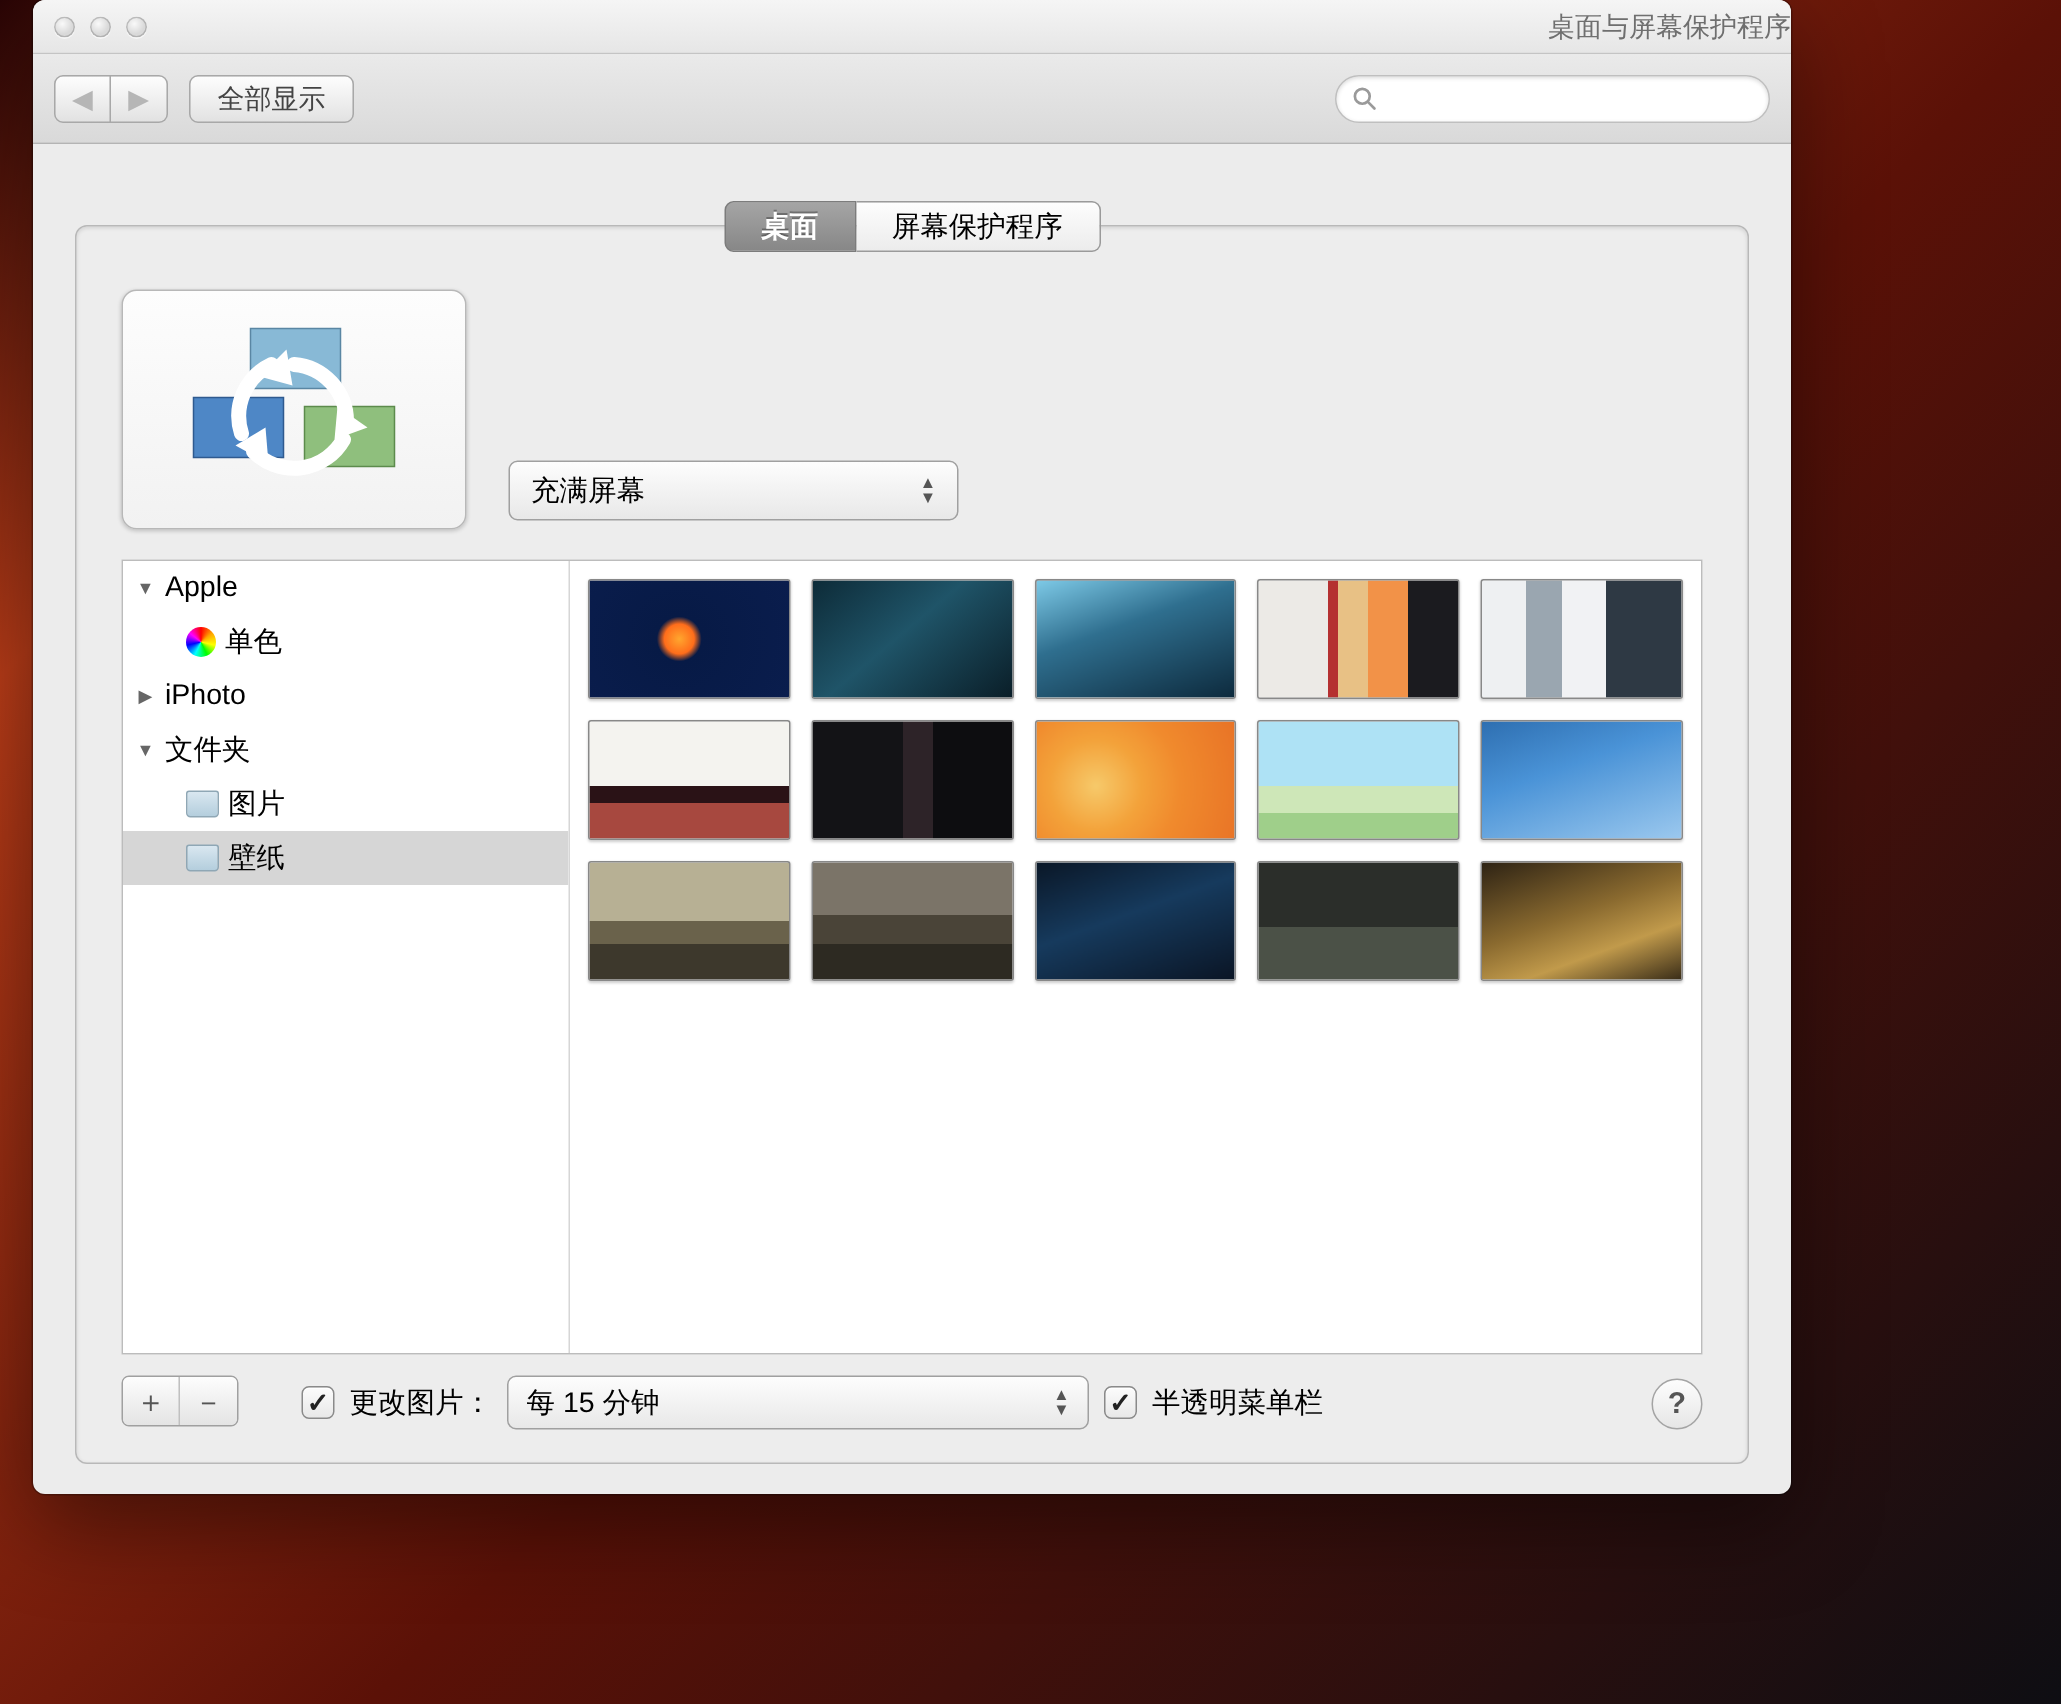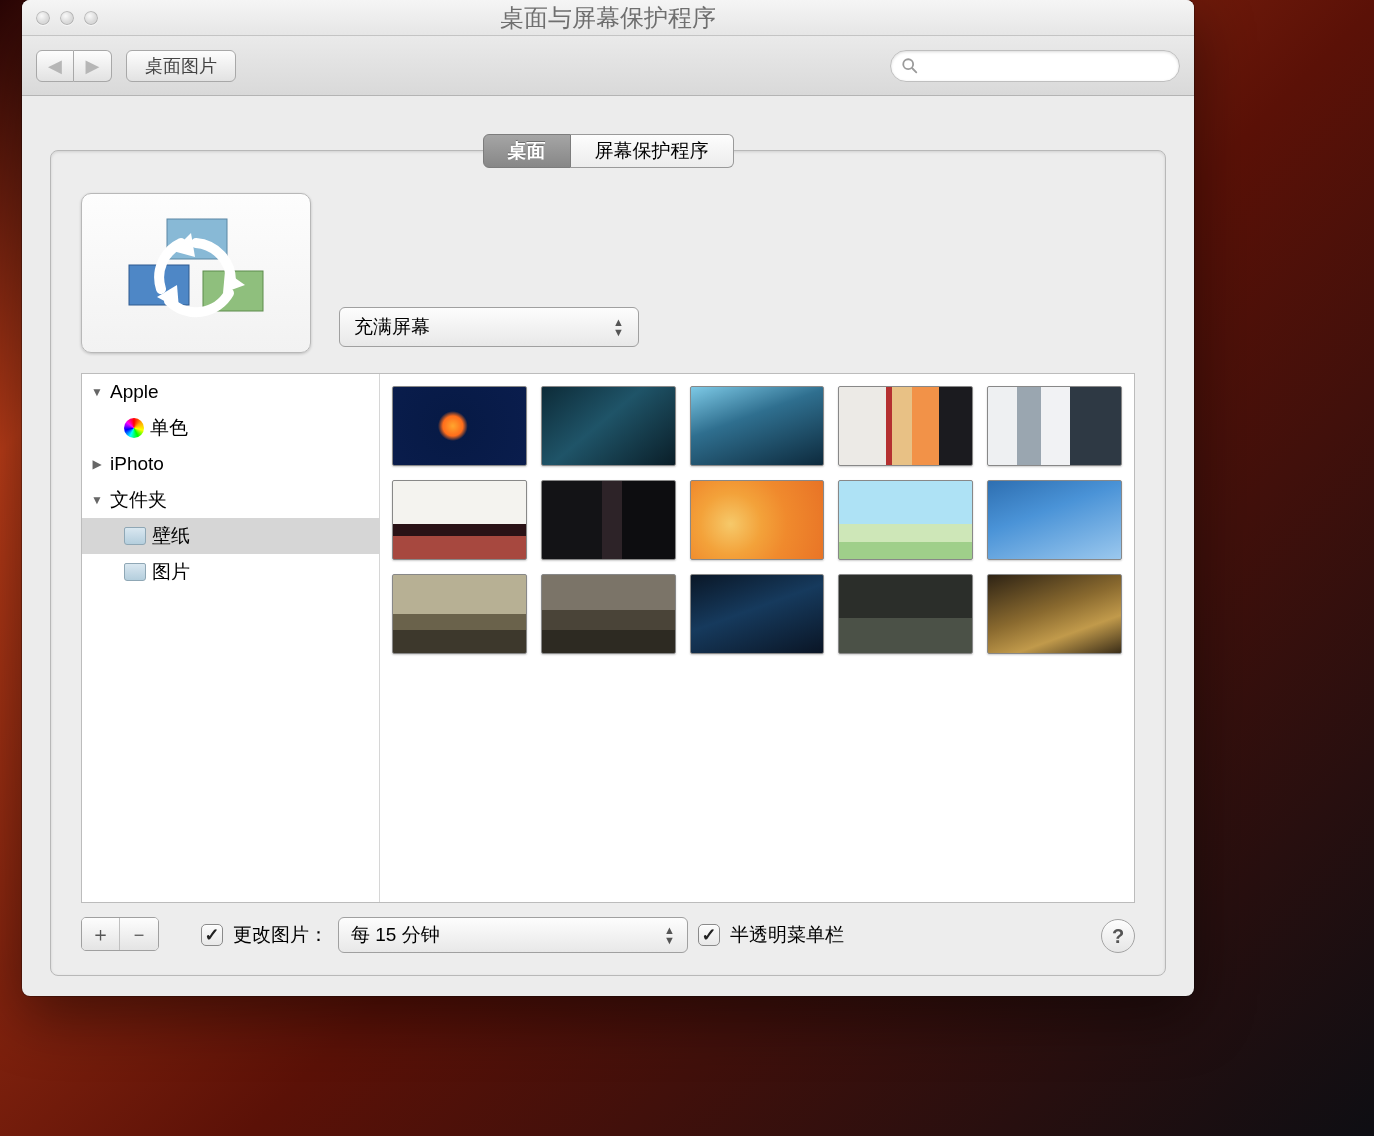--- a/index.html
+++ b/index.html
@@ -15,21 +15,21 @@
     display:flex; flex-direction:column;
   }
   .titlebar {
     height:36px; background:linear-gradient(#f5f5f5,#e6e6e6);
     border-top-left-radius:8px; border-top-right-radius:8px;
     border-bottom:1px solid #c4c4c4;
     display:flex; align-items:center; position:relative;
   }
   .traffic { display:flex; gap:10px; margin-left:14px; }
   .tl { width:14px; height:14px; border-radius:50%; background:radial-gradient(circle at 40% 35%,rgba(255,255,255,.85),rgba(255,255,255,0) 55%),#d9d9d9; box-shadow:inset 0 0 0 1px rgba(0,0,0,.18),0 1px 0 rgba(255,255,255,.6);}
-  .win-title { position:absolute; left:0; right:0; text-align:center; font-size:24px; color:#6f6f6f; pointer-events:none;font-family:Liberation Mono, monospace;}
+  .win-title { position:absolute; left:0; right:0; text-align:right; font-size:18px; color:#6f6f6f; pointer-events:none;font-family:Liberation Mono, monospace;}
   .toolbar {
     height:60px; background:linear-gradient(#eaeaea,#d9d9d9);
     border-bottom:1px solid #b4b4b4; display:flex; align-items:center; padding:0 14px; gap:14px;
   }
   .nav-group { display:flex; }
   .nav-btn {
     width:38px; height:32px; background:linear-gradient(#fdfdfd,#e2e2e2);
     border:1px solid #a8a8a8; display:flex; align-items:center; justify-content:center;
     color:#b6b6b6; font-size:18px;
   }
@@ -88,21 +88,21 @@
   .thumb{height:80px; border:1px solid #888; border-radius:2px; box-shadow:0 1px 2px rgba(0,0,0,.2);}
   .bottom{display:flex; align-items:flex-start; margin-top:14px; gap:42px;}
   .plusminus{display:flex; border:1px solid #a0a0a0; border-radius:5px; overflow:hidden;}
   .pm{width:38px; height:32px; background:linear-gradient(#fdfdfd,#e4e4e4); display:flex; align-items:center; justify-content:center; font-size:20px; color:#555;}
   .pm:first-child{border-right:1px solid #c0c0c0;}
   .opts{flex:1; display:flex; gap:10px; font-size:19px;}
   .opt-row{display:flex; align-items:center; gap:10px;}
   .cb{width:22px;height:22px;border:1px solid #8a8a8a;border-radius:5px;background:linear-gradient(#fcfcfc,#e8e8e8);display:flex;align-items:center;justify-content:center;box-shadow:inset 0 1px 0 #fff;}
   .cb.checked::after{content:"✓";font-size:18px;color:#222;font-weight:bold;}
   .interval{
-    height:36px; width:350px; border:1px solid #a0a0a0; border-radius:6px;
+    height:36px; width:388px; border:1px solid #a0a0a0; border-radius:6px;
     background:linear-gradient(#fdfdfd,#e8e8e8); display:flex; align-items:center;
     padding:0 12px; font-size:19px; justify-content:space-between;
   }
   .help{
     margin-left:auto; align-self:flex-end; width:34px;height:34px;border-radius:50%;
     border:1px solid #a4a4a4;background:linear-gradient(#fdfdfd,#e6e6e6);
     display:flex;align-items:center;justify-content:center;font-size:20px;color:#555;font-weight:bold;
   }
   .mag-icon{width:18px;height:18px;}
 </style>
@@ -118,21 +118,21 @@
       <div class="tl"></div>
     </div>
     <div class="win-title">桌面与屏幕保护程序</div>
   </div>
 
   <div class="toolbar">
     <div class="nav-group">
       <div class="nav-btn">◀</div>
       <div class="nav-btn">▶</div>
     </div>
-    <div class="show-all">桌面图片</div>
+    <div class="show-all">全部显示</div>
     <div class="spacer"></div>
     <div class="search">
       <svg class="mag-icon" viewBox="0 0 20 20">
           <circle cx="8" cy="8" r="5.5" fill="none" stroke="#9a9a9a" stroke-width="2"></circle>
           <line x1="12.5" y1="12.5" x2="17" y2="17" stroke="#9a9a9a" stroke-width="2" stroke-linecap="round"></line>
         </svg>
       <input placeholder="" style="">
     </div>
   </div>
 
@@ -177,27 +177,27 @@
             <span>单色</span>
           </div>
           <div class="sb-row">
             <span class="disclosure">▶</span>
             <span>iPhoto</span>
           </div>
           <div class="sb-row">
             <span class="disclosure">▼</span>
             <span>文件夹</span>
           </div>
+          <div class="sb-row child">
+            <span class="ficon folder-grey"></span>
+            <span>图片</span>
+          </div>
           <div class="sb-row child selected">
             <span class="ficon folder-grey"></span>
             <span>壁纸</span>
-          </div>
-          <div class="sb-row child">
-            <span class="ficon folder-grey"></span>
-            <span>图片</span>
           </div>
         </div>
         <div class="thumbs" id="thumbs">
             <div class="thumb" style="background: radial-gradient(circle at 45% 50%, rgb(255, 166, 46) 0px, rgb(255, 109, 27) 12%, rgb(7, 26, 70) 18%, rgb(10, 29, 77) 100%);"></div>
             <div class="thumb" style="background: linear-gradient(140deg, rgb(13, 43, 56), rgb(31, 84, 104) 45%, rgb(10, 30, 40));"></div>
             <div class="thumb" style="background: linear-gradient(160deg, rgb(125, 201, 230), rgb(47, 111, 143) 40%, rgb(13, 42, 61));"></div>
             <div class="thumb" style="background: linear-gradient(90deg, rgb(236, 234, 230) 0px, rgb(236, 234, 230) 35%, rgb(181, 48, 48) 35%, rgb(181, 48, 48) 40%, rgb(232, 193, 133) 40%, rgb(232, 193, 133) 55%, rgb(242, 146, 72) 55%, rgb(242, 146, 72) 75%, rgb(27, 27, 31) 75%);"></div>
             <div class="thumb" style="background: linear-gradient(90deg, rgb(238, 240, 242) 0px, rgb(238, 240, 242) 22%, rgb(154, 166, 176) 22%, rgb(154, 166, 176) 40%, rgb(241, 242, 244) 40%, rgb(241, 242, 244) 62%, rgb(46, 57, 68) 62%);"></div>
             <div class="thumb" style="background: linear-gradient(rgb(244, 243, 239) 0px, rgb(244, 243, 239) 55%, rgb(42, 18, 22) 55%, rgb(42, 18, 22) 70%, rgb(167, 72, 63) 70%);"></div>
             <div class="thumb" style="background: linear-gradient(90deg, rgb(19, 19, 22) 0px, rgb(19, 19, 22) 45%, rgb(45, 35, 40) 45%, rgb(45, 35, 40) 60%, rgb(13, 13, 16) 60%);"></div>

